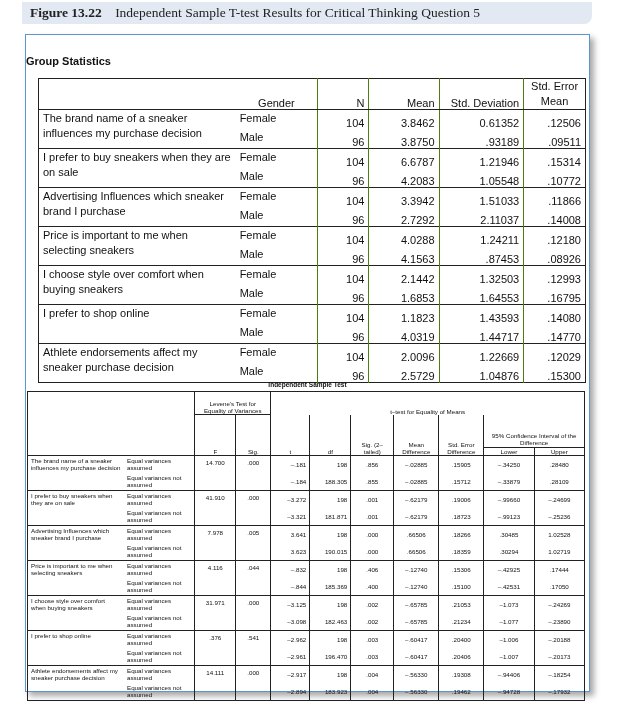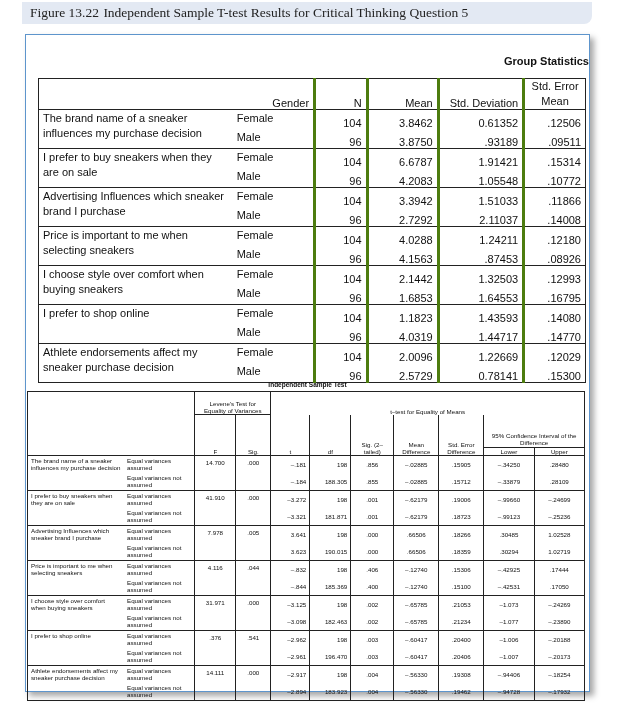--- a/index.html
+++ b/index.html
@@ -3,38 +3,38 @@
 <meta charset="utf-8">
 <style>
   html, body { margin: 0; padding: 0; background: #ffffff; }
   body { width: 623px; height: 712px; position: relative; overflow: hidden; font-family: "Liberation Sans", sans-serif; color: #111; }
   .fig-caption {
     position: absolute; left: 22px; top: 2px; width: 570px; height: 22px;
     background: #e3e9f3; border-radius: 0 0 8px 0;
     font-family: "Liberation Serif", serif; font-size: 13.5px; line-height: 22px; color: #222;
     padding-left: 8px; box-sizing: border-box;
   }
-  .fig-caption .fig-num { font-weight: normal; margin-right: 1px; }
+  .fig-caption .fig-num { font-weight: bold; margin-right: 10px; }
   .frame {
     position: absolute; left: 25px; top: 34px; width: 563px; height: 656px;
     border: 1.5px solid #5e95cc; background: #fff;
     box-shadow: 4px 4px 6px rgba(0,0,0,0.35);
   }
-  .title1 { position: absolute; left: 0; width: 100%; top: 20px; text-align: right; font-weight: bold; font-size: 11px; }
+  .title1 { position: absolute; left: 0; width: 100%; top: 20px; text-align: left; font-weight: bold; font-size: 11px; }
   table { border-collapse: collapse; }
   
   .gs {
     position: absolute; left: 12px; top: 43px; width: 548px;
     font-size: 11px; border: 1.5px solid #222;
   }
   .gs td, .gs th { padding: 0 4px; font-weight: normal; vertical-align: bottom; }
   .gs th { height: 30px; text-align: right; }
-  .gs th.l { text-align: right; }
+  .gs th.l { text-align: center; }
   .gs .hdr th { border-bottom: 1.5px solid #222; }
-  .gs td.num, .gs th.num { text-align: right; border-left: 3px solid #4d7c0f; }
+  .gs td.num, .gs th.num { text-align: right; border-left: 1px solid #4d7c0f; }
   .gs td.item { text-align: left; vertical-align: top; line-height: 15px; padding-top: 1px; }
   .gs td.gen { text-align: left; vertical-align: top; padding-top: 1px; height: 18px; line-height: 15px; margin-top: 24px; }
   .gs tr.grp-first td { border-top: 1.5px solid #222; }
   
   .title2 { position: absolute; left: 0; width: 100%; top: 346px; text-align: center; font-weight: bold; font-size: 6.5px; }
   .ist {
     position: absolute; left: 1px; top: 356px; width: 558px;
     font-size: 6.2px; border: 1.5px solid #222;
   }
   .ist th, .ist td { font-weight: normal; padding: 0 3px; }
@@ -88,21 +88,21 @@
           <td class="num">96</td>
           <td class="num">3.8750</td>
           <td class="num">.93189</td>
           <td class="num">.09511</td>
         </tr>
         <tr class="grp-first">
           <td class="item" rowspan="2">I prefer to buy sneakers when they are on sale</td>
           <td class="gen">Female</td>
           <td class="num">104</td>
           <td class="num">6.6787</td>
-          <td class="num">1.91421</td>
+          <td class="num">1.21946</td>
           <td class="num">.15314</td>
         </tr>
         <tr>
           <td class="gen">Male</td>
           <td class="num">96</td>
           <td class="num">4.2083</td>
           <td class="num">1.05548</td>
           <td class="num">.10772</td>
         </tr>
         <tr class="grp-first">
@@ -170,21 +170,21 @@
           <td class="gen">Female</td>
           <td class="num">104</td>
           <td class="num">2.0096</td>
           <td class="num">1.22669</td>
           <td class="num">.12029</td>
         </tr>
         <tr>
           <td class="gen">Male</td>
           <td class="num">96</td>
           <td class="num">2.5729</td>
-          <td class="num">0.78141</td>
+          <td class="num">1.04876</td>
           <td class="num">.15300</td>
         </tr>
       </tbody>
   </table>
 
   <div class="title2">Independent Sample Test</div>
 
   <table class="ist">
     <thead>
       <tr>

